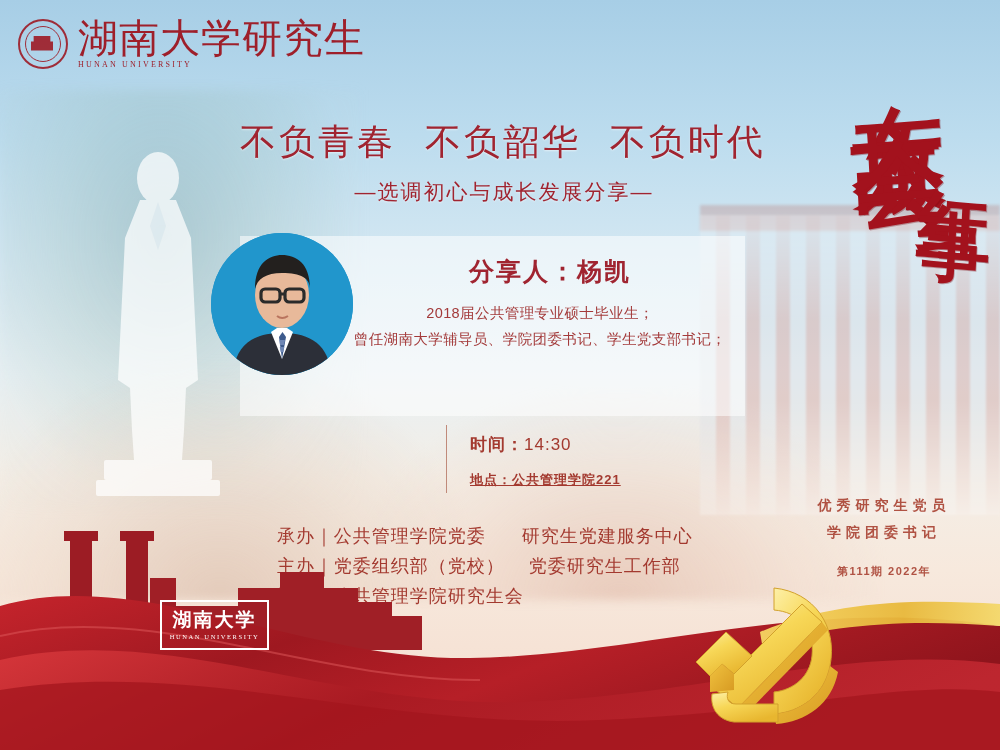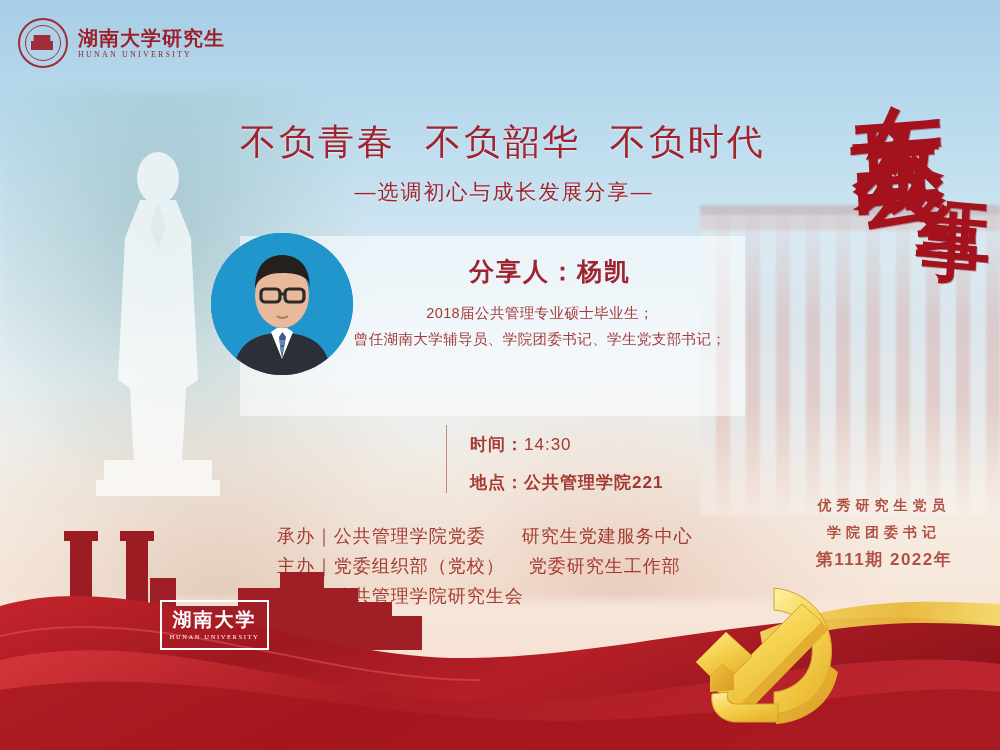--- a/index.html
+++ b/index.html
@@ -46,21 +46,21 @@
   
   .statue{position:absolute;left:58px;top:130px;width:200px;height:400px;opacity:.90;}
 
   
   .hdr{position:absolute;left:18px;top:18px;display:flex;align-items:center;gap:10px;}
   .hdr-seal{width:46px;height:46px;border-radius:50%;border:2px solid #9e1f2a;position:relative;flex:none;opacity:.92;}
   .hdr-seal:before{content:"";position:absolute;inset:5px;border-radius:50%;border:1px solid #9e1f2a;}
   .hdr-seal:after{content:"";position:absolute;left:11px;top:15px;width:22px;height:15px;background:#9e1f2a;
     clip-path:polygon(0 40%,12% 40%,12% 0,88% 0,88% 40%,100% 40%,100% 100%,0 100%);}
   .hdr-txt{display:flex;flex-direction:column;line-height:1;}
-  .hdr-cn{font-size:20px;color:#9e1f2a;font-weight:bold;letter-spacing:1px;
+  .hdr-cn{font-size:40px;color:#9e1f2a;font-weight:normal;letter-spacing:1px;
     font-family:"DejaVu Serif","Liberation Serif",serif;}
   .hdr-en{font-size:8px;color:#9e1f2a;letter-spacing:2.2px;margin-top:3px;
     font-family:"Liberation Serif",serif;}
 
   
   .title{
     position:absolute;left:240px;top:118px;width:500px;text-align:right;
     font-size:36px;color:#a02430;letter-spacing:3px;font-weight:500;
     font-family:"DejaVu Sans","Liberation Sans",sans-serif;white-space:pre;
     text-shadow:0 1px 2px rgba(255,255,255,.55);
@@ -90,42 +90,42 @@
     color:#a33a3a;font-size:14.5px;line-height:26px;letter-spacing:.4px;
   }
 
   
   .date{
     position:absolute;left:280px;top:428px;font-size:42px;color:#a02430;
     letter-spacing:1px;font-family:"DejaVu Serif","Liberation Serif",serif;
   }
   .vline{position:absolute;left:446px;top:425px;width:1px;height:68px;background:#c08a7a;}
   .when{position:absolute;left:470px;top:433px;font-size:17px;color:#a3392f;letter-spacing:1px;}
-  .where{position:absolute;left:470px;top:471px;font-size:17px;color:#a3392f;letter-spacing:1px;}
+  .where{position:absolute;left:470px;top:471px;font-size:13px;color:#a3392f;letter-spacing:1px;text-decoration:underline;}
   .when b,.where b{font-weight:bold;}
 
   
   .orgs{position:absolute;left:277px;top:521px;font-size:18px;color:#a3392f;line-height:30px;letter-spacing:1px;}
   .orgs .row{white-space:pre;}
 
   
   .calli{position:absolute;right:0;top:0;width:230px;height:540px;}
   .cal-col{
     position:absolute;color:#a3121d;font-weight:bold;
     font-family:"DejaVu Serif","Liberation Serif",serif;
     line-height:.98;writing-mode:vertical-rl;text-orientation:upright;
     text-shadow:1px 1px 0 rgba(120,10,18,.35);
   }
   .cal-a{right:62px;top:28px;font-size:92px;letter-spacing:12px;transform:rotate(-3deg) skewY(-1.5deg);}
   .cal-b{right:4px;top:132px;font-size:74px;letter-spacing:18px;transform:rotate(3deg) skewY(2deg);}
   .cal-sub{
     position:absolute;right:6px;top:492px;width:220px;text-align:center;
     color:#b05243;font-size:14px;line-height:27px;letter-spacing:5px;font-weight:bold;
   }
-  .cal-sub .issue{font-size:17px;letter-spacing:1.5px;}
+  .cal-sub .issue{font-size:11px;letter-spacing:1.5px;margin-top:12px;}
 
   
   .pillars{position:absolute;left:60px;bottom:118px;width:120px;height:110px;}
   .pillar{position:absolute;bottom:0;width:22px;height:92px;background:#9c1c24;}
   .pillar:before{content:"";position:absolute;top:-9px;left:-6px;width:34px;height:10px;background:#9c1c24;}
   .p1{left:10px;} .p2{left:66px;}
 
   .skyline{position:absolute;left:150px;bottom:100px;width:280px;height:90px;}
   .blk{position:absolute;bottom:0;background:#a01f26;}
 

